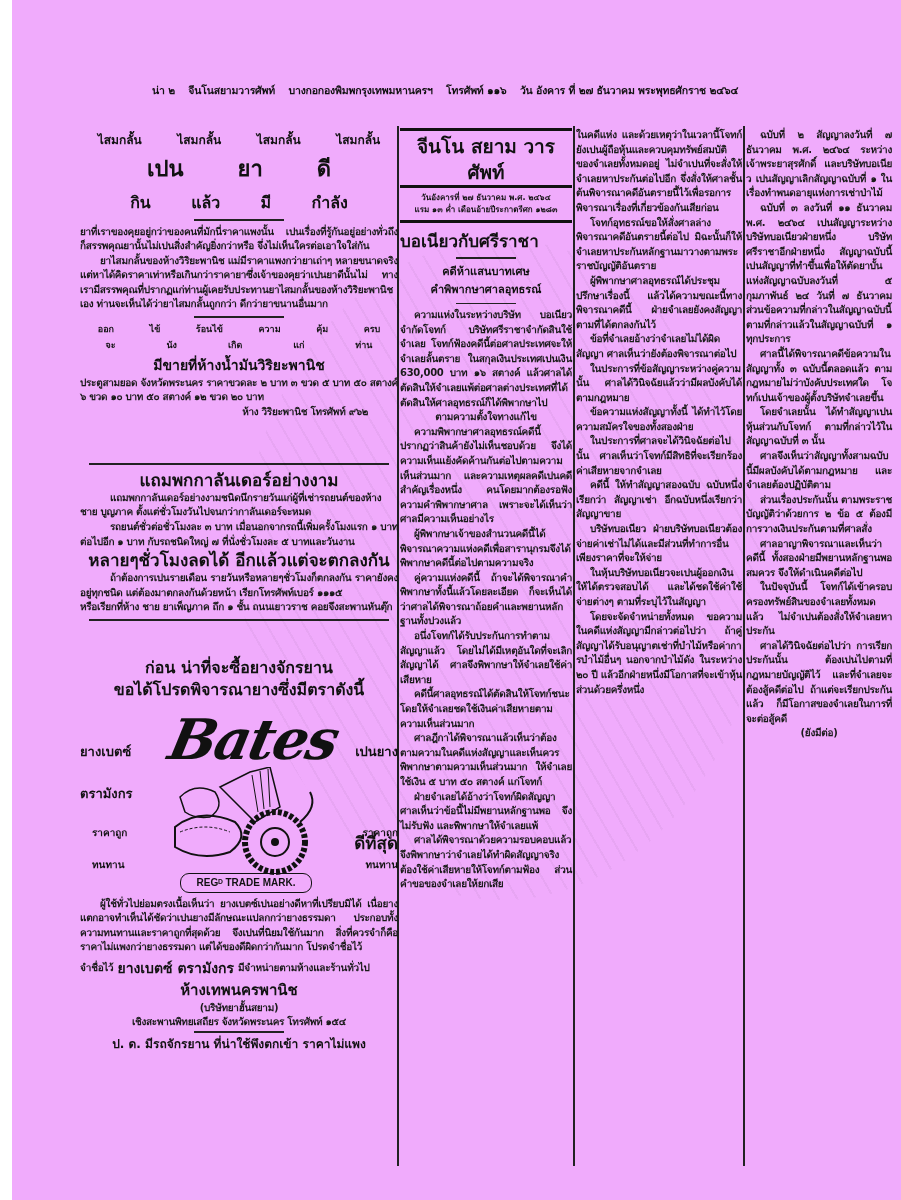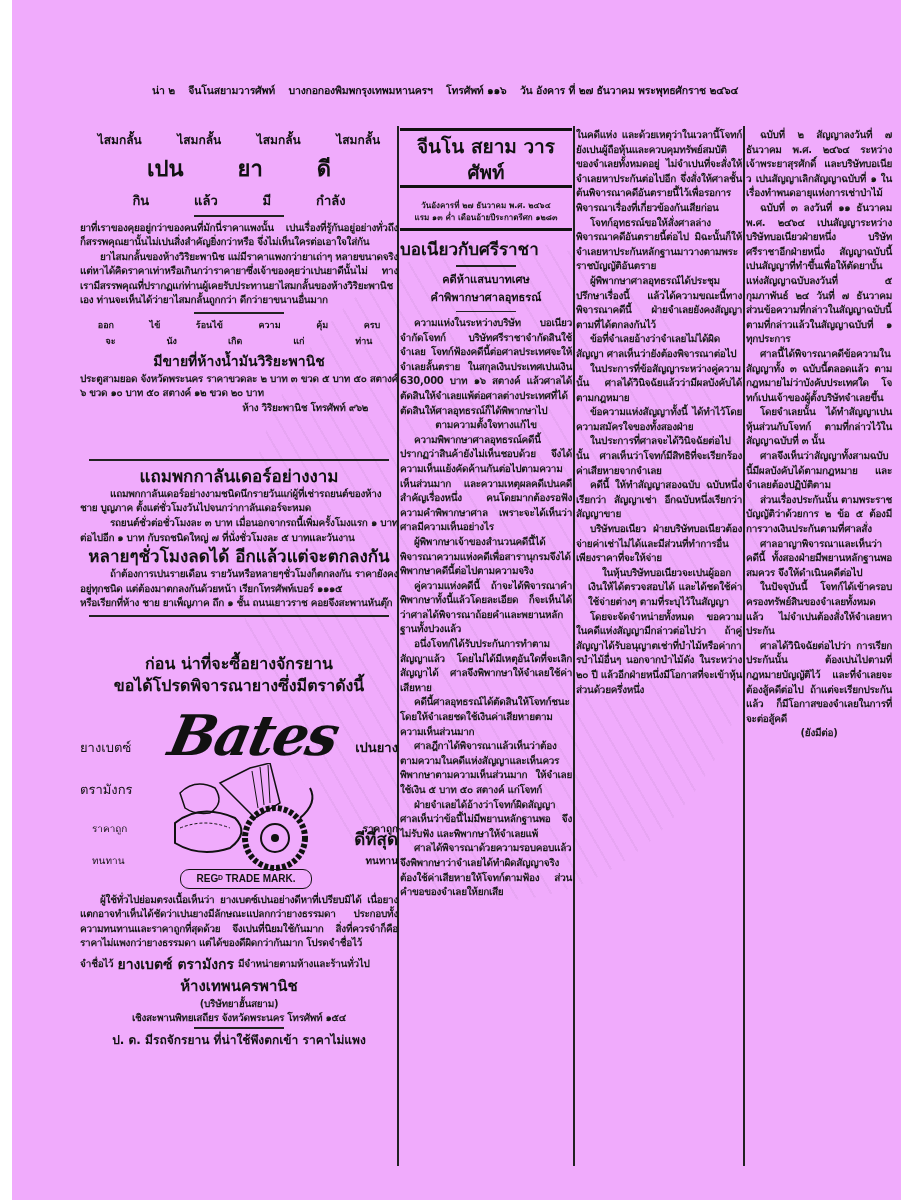--- a/index.html
+++ b/index.html
@@ -16,32 +16,32 @@
   .col4 { left:734px; width:146px; }
   .vrule { position:absolute; top:126px; width:1.5px; background:#222; }
   .hrule { height:1.5px; background:#222; margin:4px auto; }
   .thick { height:3px; background:#111; }
   .t { font-size:10px; line-height:14.6px; letter-spacing:-0.3px; text-align:justify; font-weight:bold; color:#1a1a1a; }
   .center { text-align:center; }
   .med { font-size:15px; font-weight:bold; line-height:22px; }
   .sm { font-size:11px; font-weight:bold; line-height:18px; }
   .row4 { display:flex; justify-content:space-around; font-size:12px; font-weight:bold; margin:2px 0; }
   .row3 { display:flex; justify-content:space-around; font-size:22px; font-weight:bold; margin:0 40px; }
-  .row4b { display:flex; justify-content:space-around; font-size:13px; font-weight:bold; margin:4px 30px; }
+  .row4b { display:flex; justify-content:space-around; font-size:16px; font-weight:bold; margin:4px 30px; }
   .masthead { font-size:19px; font-weight:bold; text-align:center; line-height:26px; margin-top:2px;}
   .dateline { font-size:8px; font-weight:bold; text-align:center; line-height:12px; }
   .headline2 { font-size:17px; font-weight:bold; line-height:24px; margin-top:6px; }
   .bates-area { position:relative; height:190px; margin-top:6px; }
   .bates-logo { position:absolute; left:90px; top:0; width:150px; height:66px; font-family:"DejaVu Serif", serif;
                 font-style:italic; font-weight:bold; font-size:56px; line-height:64px; text-align:center;
                 transform:skewX(-12deg); letter-spacing:-2px; }
   .dragon { position:absolute; left:80px; top:60px; width:170px; height:110px; }
   .trade { position:absolute; left:100px; top:166px; width:130px; height:18px; border:1.5px solid #111;
            border-radius:9px; font-size:10px; font-weight:bold; text-align:center; line-height:18px; font-family:"Liberation Sans", sans-serif; }
-  .side-l { position:absolute; left:0; font-weight:normal; }
+  .side-l { position:absolute; left:0; font-weight:bold; }
   .side-r { position:absolute; right:0; font-weight:bold; text-align:right; }
   .noise { position:absolute; left:230px; top:240px; width:520px; height:660px; pointer-events:none;
            background: repeating-linear-gradient(60deg, rgba(0,0,0,0.0) 0 14px, rgba(0,0,0,0.05) 14px 16px);
            border-radius:50%; opacity:0.7; }
 </style>
 </head>
 <body>
 
 <div class="page">
 
@@ -153,21 +153,21 @@
       <div class="center t">เชิงสะพานพิทยเสถียร จังหวัดพระนคร โทรศัพท์ ๑๕๔</div>
       <div class="hrule" style="width:90px;margin:1px auto;"></div>
       <div class="center" style="font-size:12px;font-weight:bold;">ป. ด. มีรถจักรยาน ที่น่าใช้พึงตกเข้า ราคาไม่แพง</div>
     </div>
   </div>
 
   <div class="col col2">
     <div class="thick" style="margin-bottom:2px;"></div>
     <div class="masthead">จีนโน สยาม วารศัพท์</div>
     <div class="thick"></div>
-    <div class="dateline" style="margin-top:12px;">วันอังคารที่ ๒๗ ธันวาคม พ.ศ. ๒๔๖๔</div>
+    <div class="dateline" style="margin-top:4px;">วันอังคารที่ ๒๗ ธันวาคม พ.ศ. ๒๔๖๔</div>
     <div class="dateline">แรม ๑๓ ค่ำ เดือนอ้ายปีระกาตรีศก ๑๒๘๓</div>
     <div class="thick" style="margin-top:4px;"></div>
     <div class="headline2">บอเนียวกับศรีราชา</div>
     <div class="hrule" style="width:60px;"></div>
     <div class="center sm">คดีห้าแสนบาทเศษ</div>
     <div class="center sm">คำพิพากษาศาลอุทธรณ์</div>
     <div class="hrule" style="width:60px;"></div>
     <div class="t" style="text-indent:14px;">ความแห่งในระหว่างบริษัท บอเนียวจำกัดโจทก์ บริษัทศรีราชาจำกัดสินใช้จำเลย โจทก์ฟ้องคดีนี้ต่อศาลประเทศจะให้จำเลยลั้นตราย ในสกุลเงินประเทศเปนเงิน 630,000 บาท ๑๖ สตางค์ แล้วศาลได้ตัดสินให้จำเลยแพ้ต่อศาลต่างประเทศที่ได้ตัดสินให้ศาลอุทธรณ์ก็ได้พิพากษาไป</div>
     <div class="t center">ตามความตั้งใจทางแก้ไข</div>
     <div class="t" style="text-indent:14px;">ความพิพากษาศาลอุทธรณ์คดีนี้ ปรากฏว่าสินค้ายังไม่เห็นชอบด้วย จึงได้ความเห็นแย้งคัดค้านกันต่อไปตามความเห็นส่วนมาก และความเหตุผลคดีเปนคดีสำคัญเรื่องหนึ่ง คนโดยมากต้องรอฟังความคำพิพากษาศาล เพราะจะได้เห็นว่าศาลมีความเห็นอย่างไร</div>
@@ -183,21 +183,21 @@
   <div class="col col3">
     <div class="t">ในคดีแห่ง และด้วยเหตุว่าในเวลานี้โจทก์ยังเปนผู้ถือหุ้นและควบคุมทรัพย์สมบัติของจำเลยทั้งหมดอยู่ ไม่จำเปนที่จะสั่งให้จำเลยหาประกันต่อไปอีก จึ่งสั่งให้ศาลชั้นต้นพิจารณาคดีอันตรายนี้ไว้เพื่อรอการพิจารณาเรื่องที่เกี่ยวข้องกันเสียก่อน</div>
     <div class="t" style="text-indent:14px;">โจทก์อุทธรณ์ขอให้สั่งศาลล่างพิจารณาคดีอันตรายนี้ต่อไป มิฉะนั้นก็ให้จำเลยหาประกันหลักฐานมาวางตามพระราชบัญญัติอันตราย</div>
     <div class="t" style="text-indent:14px;">ผู้พิพากษาศาลอุทธรณ์ได้ประชุมปรึกษาเรื่องนี้ แล้วได้ความขณะนี้ทางพิจารณาคดีนี้ ฝ่ายจำเลยยังคงสัญญาตามที่ได้ตกลงกันไว้</div>
     <div class="t" style="text-indent:14px;">ข้อที่จำเลยอ้างว่าจำเลยไม่ได้ผิดสัญญา ศาลเห็นว่ายังต้องพิจารณาต่อไป</div>
     <div class="t" style="text-indent:14px;">ในประการที่ข้อสัญญาระหว่างคู่ความนั้น ศาลได้วินิจฉัยแล้วว่ามีผลบังคับได้ตามกฎหมาย</div>
     <div class="t" style="text-indent:14px;">ข้อความแห่งสัญญาทั้งนี้ ได้ทำไว้โดยความสมัครใจของทั้งสองฝ่าย</div>
     <div class="t" style="text-indent:14px;">ในประการที่ศาลจะได้วินิจฉัยต่อไปนั้น ศาลเห็นว่าโจทก์มีสิทธิที่จะเรียกร้องค่าเสียหายจากจำเลย</div>
     <div class="t" style="text-indent:14px;">คดีนี้ ให้ทำสัญญาสองฉบับ ฉบับหนึ่งเรียกว่า สัญญาเช่า อีกฉบับหนึ่งเรียกว่า สัญญาขาย</div>
     <div class="t" style="text-indent:14px;">บริษัทบอเนียว ฝ่ายบริษัทบอเนียวต้องจ่ายค่าเช่าไม่ได้และมีส่วนที่ทำการอื่นเพียงราคาที่จะให้จ่าย</div>
-    <div class="t" style="text-indent:14px;padding-left:12px;">ในหุ้นบริษัทบอเนียวจะเปนผู้ออกเงินให้ได้ตรวจสอบได้ และได้ชดใช้ค่าใช้จ่ายต่างๆ ตามที่ระบุไว้ในสัญญา</div>
+    <div class="t" style="text-indent:14px;">ในหุ้นบริษัทบอเนียวจะเปนผู้ออกเงินให้ได้ตรวจสอบได้ และได้ชดใช้ค่าใช้จ่ายต่างๆ ตามที่ระบุไว้ในสัญญา</div>
     <div class="t" style="text-indent:14px;">โดยจะจัดจำหน่ายทั้งหมด ขอความในคดีแห่งสัญญามีกล่าวต่อไปว่า ถ้าคู่สัญญาได้รับอนุญาตเช่าที่บำไม้หรือค่าการบำไม้อื่นๆ นอกจากบำไม้ดัง ในระหว่าง ๒๐ ปี แล้วอีกฝ่ายหนึ่งมีโอกาสที่จะเข้าหุ้นส่วนด้วยครึ่งหนึ่ง</div>
   </div>
 
   <div class="col col4">
     <div class="t" style="text-indent:14px;">ฉบับที่ ๒ สัญญาลงวันที่ ๗ ธันวาคม พ.ศ. ๒๔๖๔ ระหว่างเจ้าพระยาสุรศักดิ์ และบริษัทบอเนียว เปนสัญญาเลิกสัญญาฉบับที่ ๑ ในเรื่องทำพนดอายุแห่งการเช่าป่าไม้</div>
     <div class="t" style="text-indent:14px;">ฉบับที่ ๓ ลงวันที่ ๑๑ ธันวาคม พ.ศ. ๒๔๖๔ เปนสัญญาระหว่างบริษัทบอเนียวฝ่ายหนึ่ง บริษัทศรีราชาอีกฝ่ายหนึ่ง สัญญาฉบับนี้เปนสัญญาที่ทำขึ้นเพื่อให้ตัดยาบั้นแห่งสัญญาฉบับลงวันที่ ๕ กุมภาพันธ์ ๒๔ วันที่ ๗ ธันวาคม ส่วนข้อความที่กล่าวในสัญญาฉบับนี้ ตามที่กล่าวแล้วในสัญญาฉบับที่ ๑ ทุกประการ</div>
     <div class="t" style="text-indent:14px;">ศาลนี้ได้พิจารณาคดีข้อความในสัญญาทั้ง ๓ ฉบับนี้ตลอดแล้ว ตามกฎหมายไม่ว่าบังคับประเทศใด โจทก์เปนเจ้าของผู้ตั้งบริษัทจำเลยขึ้น</div>
     <div class="t" style="text-indent:14px;">โดยจำเลยนั้น ได้ทำสัญญาเปนหุ้นส่วนกับโจทก์ ตามที่กล่าวไว้ในสัญญาฉบับที่ ๓ นั้น</div>
     <div class="t" style="text-indent:14px;">ศาลจึงเห็นว่าสัญญาทั้งสามฉบับนี้มีผลบังคับได้ตามกฎหมาย และจำเลยต้องปฏิบัติตาม</div>
     <div class="t" style="text-indent:14px;">ส่วนเรื่องประกันนั้น ตามพระราชบัญญัติว่าด้วยการ ๒ ข้อ ๕ ต้องมีการวางเงินประกันตามที่ศาลสั่ง</div>

